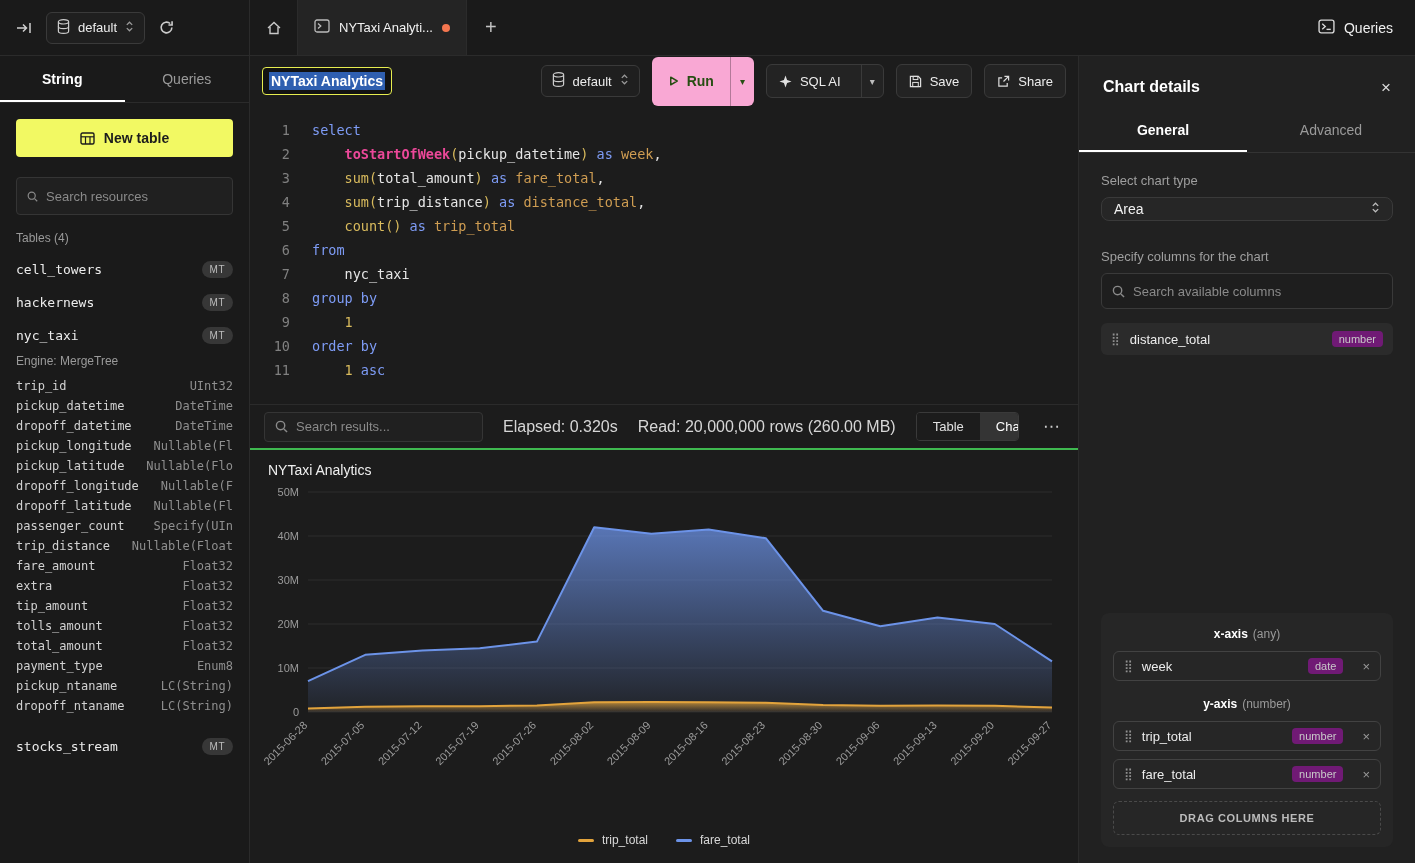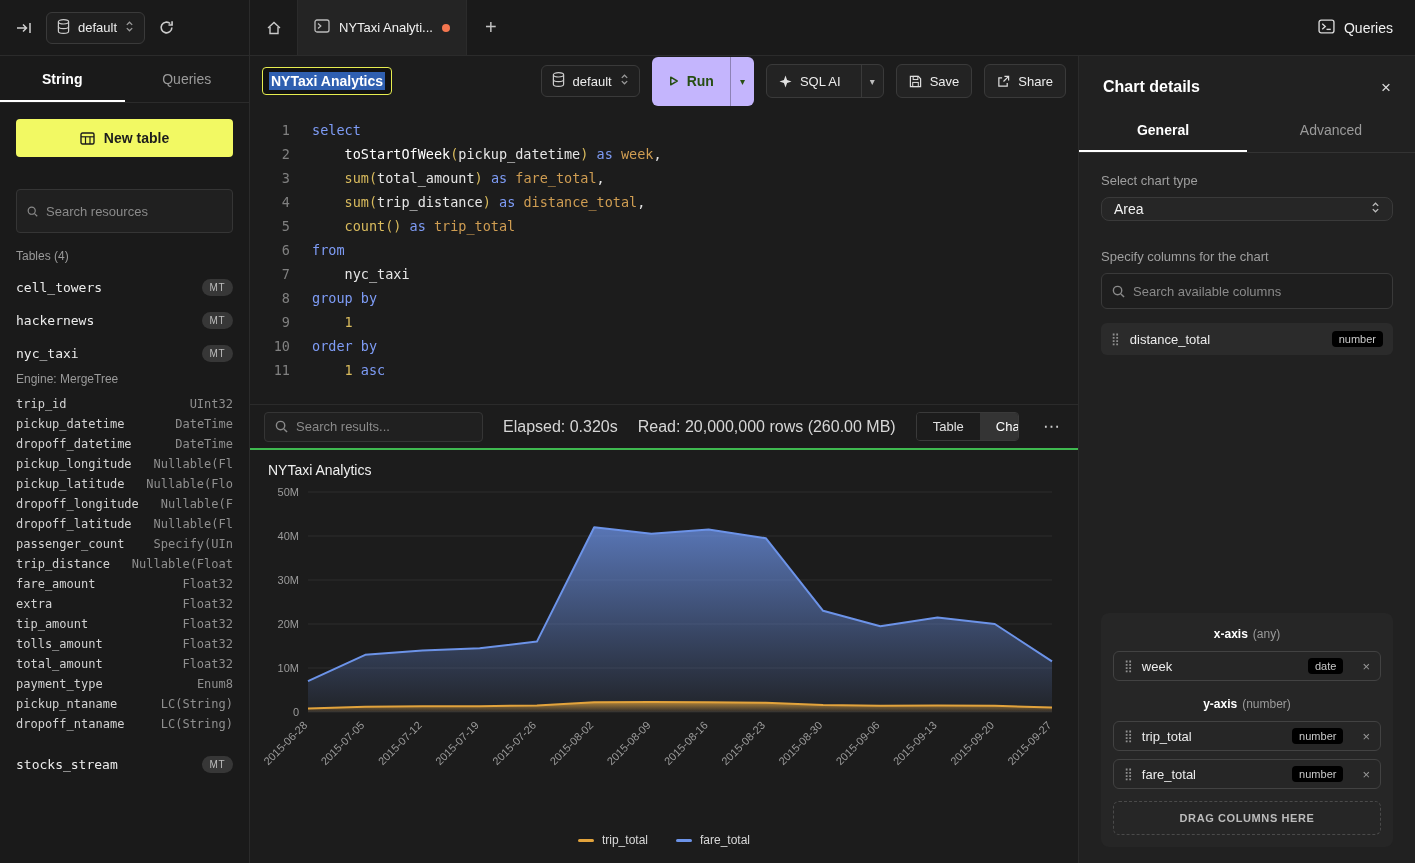--- a/index.html
+++ b/index.html
@@ -23,21 +23,21 @@
   
   .content { display:flex; height:807px; }
 
   
   .sidebar { width:250px; background:#1a1a1a; border-right:1px solid #2b2b2b; display:flex; flex-direction:column; overflow:hidden; }
   .side-tabs { display:flex; border-bottom:1px solid #2b2b2b; }
   .side-tab { flex:1; text-align:center; padding:15px 0 13px; font-size:14px; color:#9a9a9a; cursor:pointer; border-bottom:2px solid transparent; }
   .side-tab.active { color:#ffffff; border-bottom-color:#ffffff; font-weight:600; }
   .new-table-btn { margin:16px; height:38px; background:#f2f963; color:#1c1c1c; border:none; border-radius:4px;
     font-size:14px; font-weight:600; display:flex; align-items:center; justify-content:center; gap:9px; cursor:pointer; }
-  .search-box { margin:16px 16px 14px; height:44px; border:1px solid #353535; border-radius:4px; background:#202020;
+  .search-box { margin:4px 16px 14px; height:38px; border:1px solid #353535; border-radius:4px; background:#202020;
     display:flex; align-items:center; gap:8px; padding:0 10px; }
   .search-box input { flex:1; background:transparent; border:none; outline:none; color:#e6e6e6; font-size:13px; }
   .search-box input::placeholder { color:#8a8a8a; }
   .section-label { margin:2px 16px 8px; font-size:12px; color:#9a9a9a; }
   .tables-list { flex:1; overflow:hidden; padding:0 16px; }
   .tbl-row { display:flex; align-items:center; justify-content:space-between; height:33px; cursor:pointer; }
   .tbl-name { font-family:"DejaVu Sans Mono", monospace; font-size:13px; color:#ececec; }
   .mt-badge { background:#373737; color:#bdbdbd; font-size:10px; padding:3px 8px; border-radius:9px; letter-spacing:.5px; }
   .engine { font-size:12px; color:#9a9a9a; margin:2px 0 8px; }
   .cols { margin-bottom:14px; }
@@ -49,32 +49,32 @@
   .main { flex:1; display:flex; flex-direction:column; background:#1c1c1c; min-width:0; }
   .query-header { height:50px; display:flex; align-items:center; padding:0 12px; gap:12px; }
   .title-input { border:1.5px solid #e6ed4f; border-radius:4px; background:#121212; padding:4px 6px; cursor:text; }
   .title-input .sel { background:#2f5fb0; color:#fff; font-size:14px; font-weight:600; padding:1px 2px; }
   .hdr-right { margin-left:auto; display:flex; align-items:center; gap:12px; }
   .btn { display:flex; align-items:center; gap:8px; background:#232323; border:1px solid #3a3a3a; border-radius:6px;
     color:#ececec; font-size:13px; padding:0 12px; height:34px; cursor:pointer; }
   .split { padding:0; overflow:hidden; }
   .split .seg-main { display:flex; align-items:center; gap:8px; padding:0 12px; height:100%; }
   .split .seg-caret { display:flex; align-items:center; padding:0 8px; height:100%; border-left:1px solid #3a3a3a; color:#bdbdbd; font-size:10px; }
-  .run-btn { display:flex; align-items:stretch; background:#c4b5fd; border-radius:6px; overflow:hidden; height:49px; cursor:pointer; border:none; }
+  .run-btn { display:flex; align-items:stretch; background:#f9a8d4; border-radius:6px; overflow:hidden; height:49px; cursor:pointer; border:none; }
   .run-main { display:flex; align-items:center; gap:8px; padding:0 16px; color:#274e13; font-weight:700; font-size:14px; }
   .run-caret { display:flex; align-items:center; padding:0 9px; border-left:1px solid rgba(0,0,0,.28); color:#274e13; font-size:10px; }
 
   
   .editor { flex:1; overflow:hidden; padding:12px 0 0 12px; }
   .ed-line { display:flex; line-height:24px; font-family:"DejaVu Sans Mono", monospace; font-size:13.5px; }
   .ln { width:28px; text-align:right; color:#808080; margin-right:22px; flex:none; }
   .code { white-space:pre; }
   .tok-kw  { color:#7e9cf6; }
   .tok-fn  { color:#d9bb5d; }
-  .tok-fnb { color:#ffffff; font-weight:400; }
+  .tok-fnb { color:#ec4899; font-weight:700; }
   .tok-id  { color:#e6e6e6; }
   .tok-pr  { color:#d9bb5d; }
   .tok-num { color:#d9bb5d; }
   .tok-al  { color:#cf9d52; }
 
   
   .results-bar { height:44px; border-top:1px solid #2b2b2b; display:flex; align-items:center; gap:20px; padding:0 14px; }
   .results-search { width:240px; height:30px; margin:0; }
   .stat { font-size:16px; color:#d6d6d6; white-space:nowrap; }
   .seg-group { margin-left:auto; display:flex; border:1px solid #3a3a3a; border-radius:4px; overflow:hidden; }
@@ -100,21 +100,21 @@
   .ptab.active { color:#fff; border-bottom-color:#fff; font-weight:600; }
   .panel-body { flex:1; display:flex; flex-direction:column; padding:20px 22px 16px; overflow:hidden; }
   .plabel { font-size:13px; color:#9f9f9f; margin-bottom:9px; }
   .pselect { height:24px; background:#262626; border:1px solid #3a3a3a; border-radius:8px; display:flex; align-items:center;
     justify-content:space-between; padding:0 12px; font-size:14px; color:#f2f2f2; margin-bottom:28px; cursor:pointer; }
   .psearch { height:36px; border:1px solid #3a3a3a; border-radius:6px; background:#1e1e1e; display:flex; align-items:center; gap:8px; padding:0 10px; margin-bottom:14px; }
   .psearch input { flex:1; background:transparent; border:none; outline:none; color:#e6e6e6; font-size:13px; }
   .psearch input::placeholder { color:#8a8a8a; }
   .avail-item { height:32px; background:#2b2b2b; border-radius:6px; display:flex; align-items:center; gap:10px; padding:0 10px; font-size:13px; color:#ececec; cursor:grab; }
   .drag-dots { color:#8f8f8f; font-size:12px; }
-  .type-badge { margin-left:auto; background:#000000; color:#c9c9c9; font-size:11px; padding:2px 7px; border-radius:4px; }
+  .type-badge { margin-left:auto; background:#701a75; color:#c9c9c9; font-size:11px; padding:2px 7px; border-radius:4px; }
   .bottom-card { margin-top:auto; background:#262626; border-radius:8px; padding:14px 12px 12px; }
   .axis-heading { text-align:center; font-size:12px; margin-bottom:10px; }
   .axis-heading .ax-name { color:#ffffff; font-weight:700; }
   .axis-heading .ax-hint { color:#9a9a9a; margin-left:5px; }
   .axis-item { height:30px; background:#262626; border:1px solid #424242; border-radius:6px; display:flex; align-items:center; gap:9px; padding:0 10px; margin-bottom:8px; font-size:13px; color:#ececec; cursor:grab; }
   .axis-item .remove-x { margin-left:10px; color:#9a9a9a; font-size:13px; background:none; border:none; cursor:pointer; line-height:1; }
   .y-gap { margin-top:16px; }
   .drop-zone { border:1px dashed #4a4a4a; border-radius:6px; text-align:center; padding:10px 0; font-size:11px; font-weight:700;
     color:#bcbcbc; letter-spacing:.6px; margin-top:12px; }
 </style>

